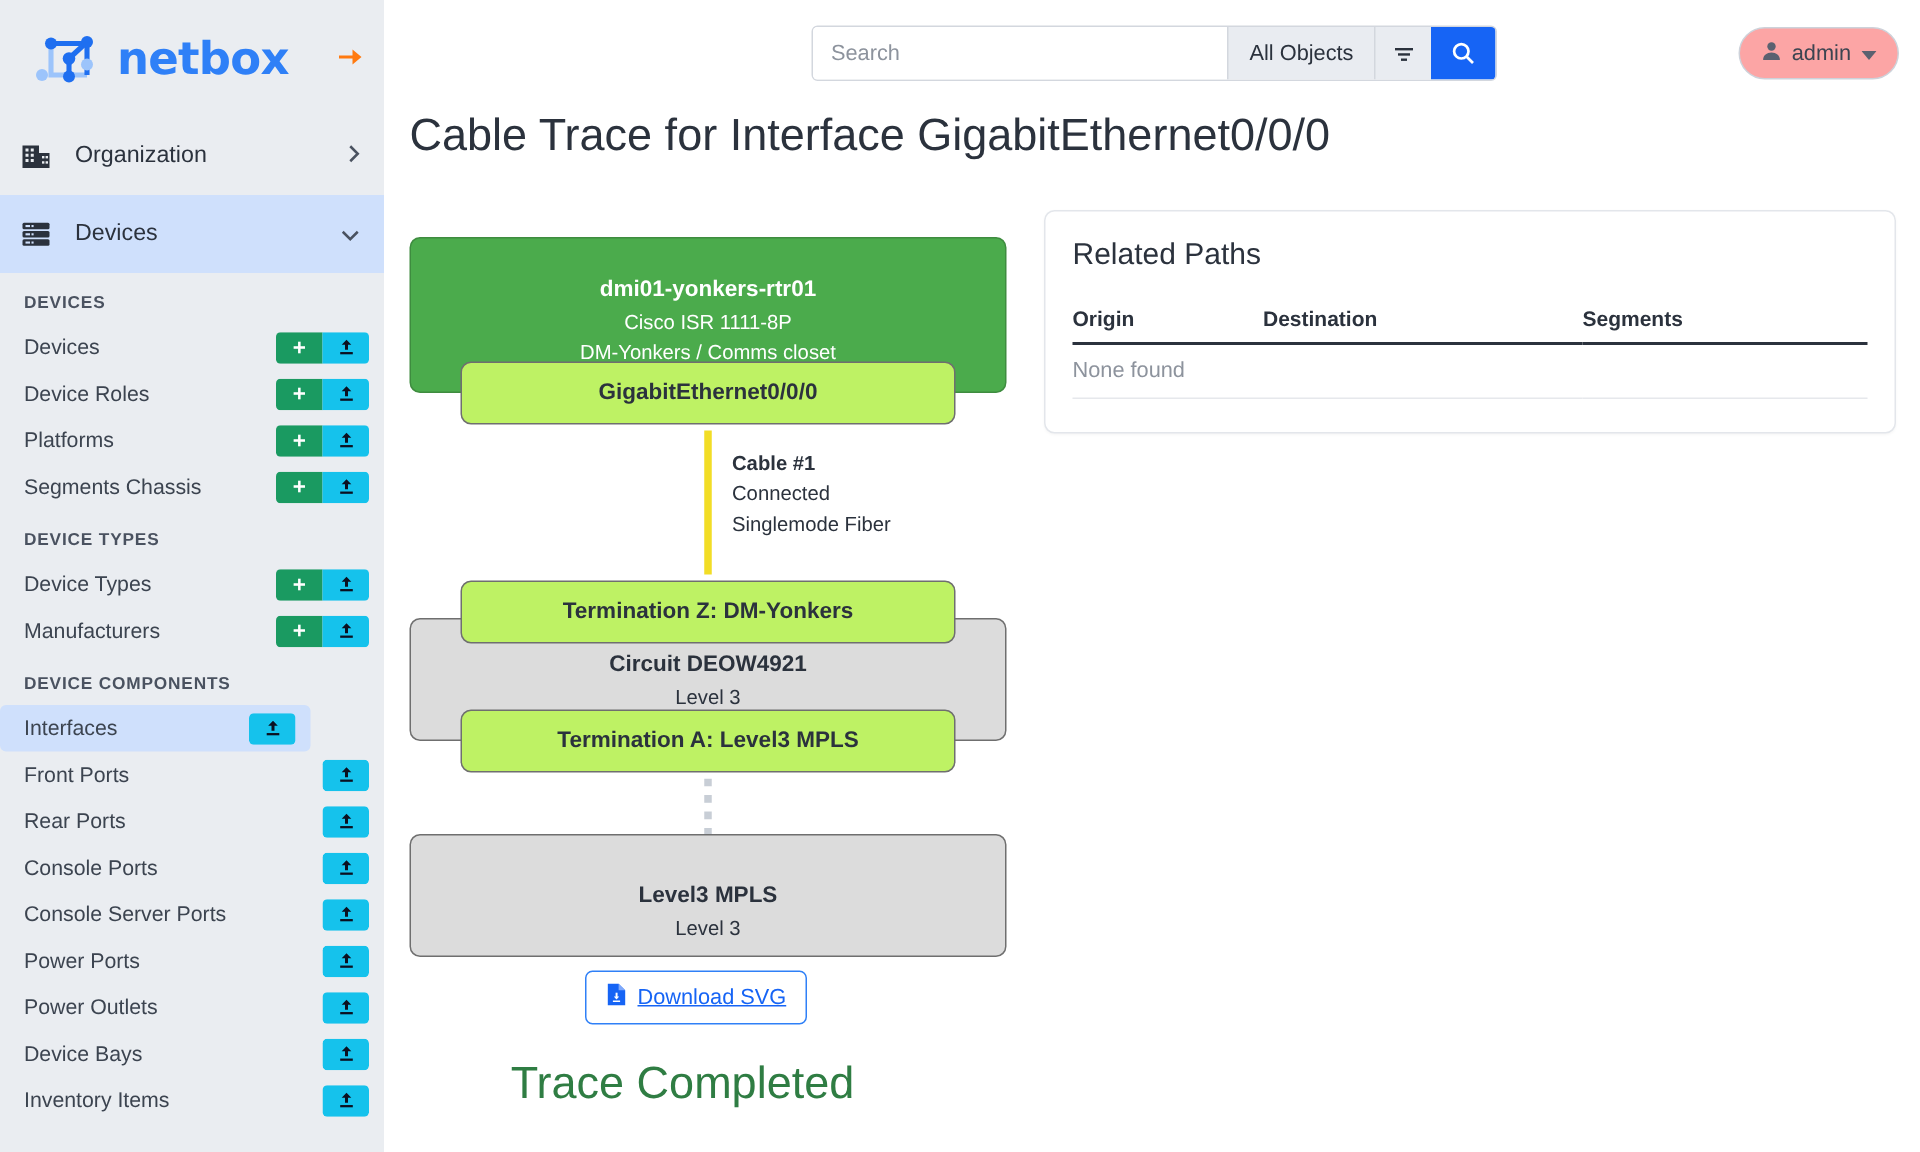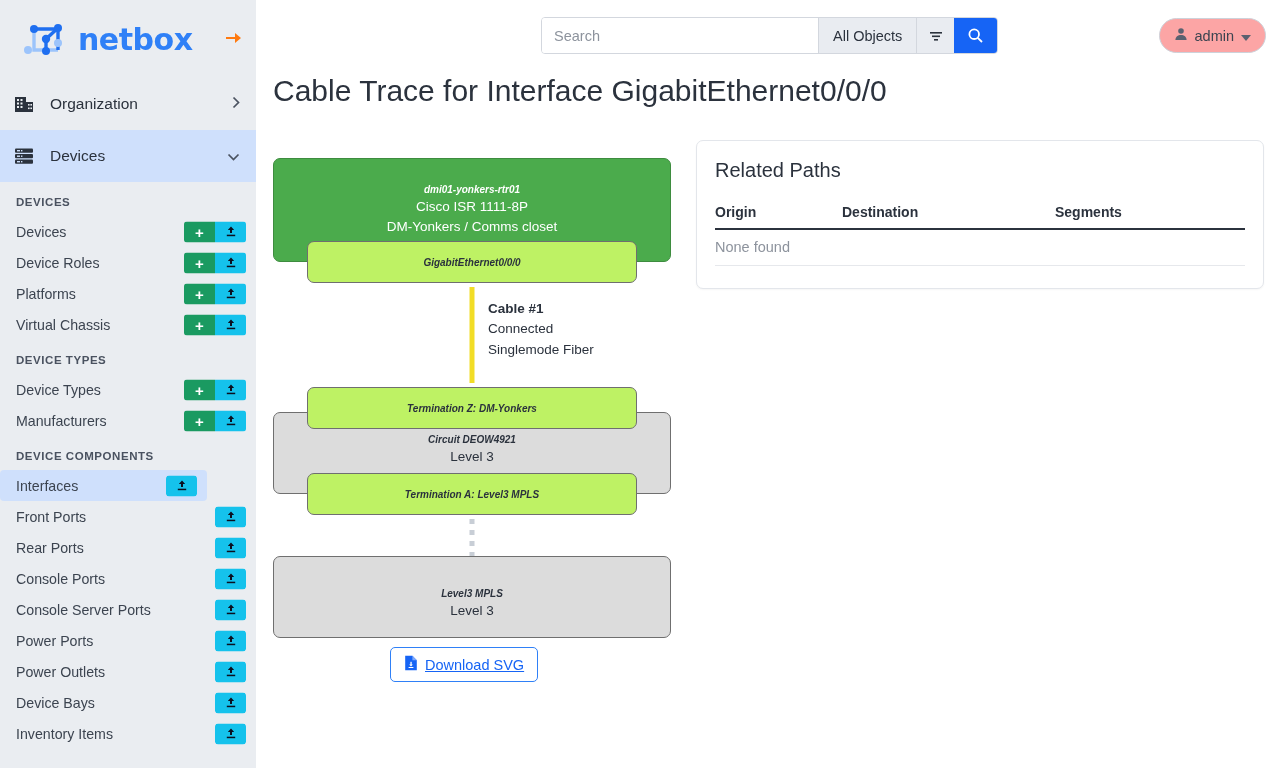--- a/index.html
+++ b/index.html
@@ -108,21 +108,21 @@
     position: absolute; left: 17px; top: 4px;
     font-size: 30px; font-weight: 400; color: #2b323d; white-space: nowrap;
   }
 
   
   #trace { position: absolute; left: 17px; top: 88px; width: 398px; }
   .node {
     border: 1px solid #6f6f6f; border-radius: 7px;
     text-align: center; position: relative;
   }
-  .node .n1 { font-weight: 700; font-size: 10px; line-height: 1.5; font-style: italic; }
+  .node .n1 { font-weight: 700; font-size: 15px; line-height: 1.5; }
   .node .n2 { font-size: 13.5px; line-height: 1.5; }
   .device-node {
     background: #4bab4c; border-color: #3e8c3f; color: #fff;
     height: 104px; padding-top: 23px;
   }
   .term-node {
     background: #bef264; color: #2b323d;
     width: 330px; margin: 4px auto; height: 42px;
     display: flex; align-items: center; justify-content: center;
     position: relative; z-index: 3;
@@ -300,21 +300,21 @@
       <span class="mini-btn mini-add">+</span>
       <span class="mini-btn mini-imp">
         <svg width="12" height="12" viewBox="0 0 12 12" fill="#0b1020">
             <path d="M6 1 L9.2 4.4 H7 V7.6 H5 V4.4 H2.8 Z"></path>
             <rect x="1.8" y="9.2" width="8.4" height="1.5"></rect>
           </svg>
       </span>
     </span>
   </div>
   <div class="nav-row">
-    <span class="lbl">Virtual Chassis</span>
+    <span class="lbl">Segments Chassis</span>
     <span class="btn-pair">
       <span class="mini-btn mini-add">+</span>
       <span class="mini-btn mini-imp">
         <svg width="12" height="12" viewBox="0 0 12 12" fill="#0b1020">
             <path d="M6 1 L9.2 4.4 H7 V7.6 H5 V4.4 H2.8 Z"></path>
             <rect x="1.8" y="9.2" width="8.4" height="1.5"></rect>
           </svg>
       </span>
     </span>
   </div>
@@ -538,20 +538,21 @@
             <path d="M7 7.2 L7 10.4"></path>
             <path d="M5.2 9.4 L7 11.4 L8.8 9.4 Z"></path>
             <rect x="4.6" y="12" width="4.8" height="1"></rect>
           </g>
         <rect x="6.4" y="6.8" width="1.3" height="3.4" fill="#fff"></rect>
       </svg>
     </span>
     <span>Download SVG</span>
   </div>
 
+  <div id="trace-status">Trace Completed</div>
 
   <div id="paths-card">
     <h2>Related Paths</h2>
     <table id="paths-table">
       <thead>
         <tr>
           <th class="c-origin">Origin</th>
           <th class="c-dest">Destination</th>
           <th>Segments</th>
         </tr>

